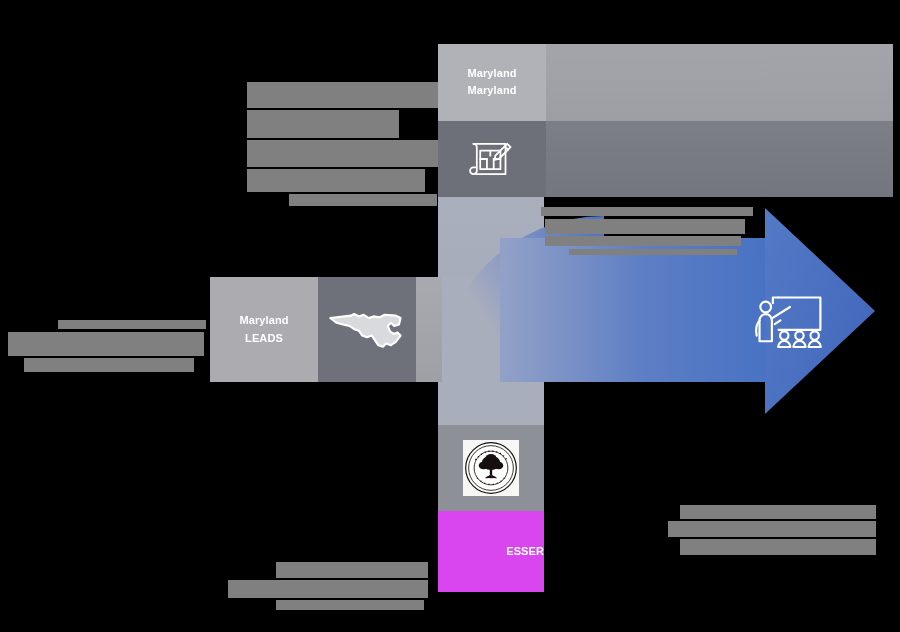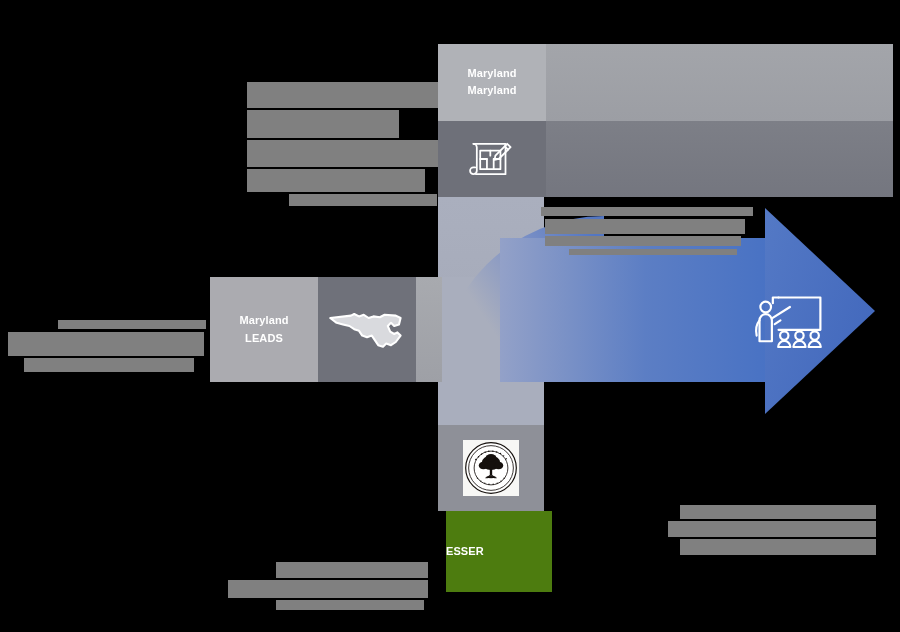--- a/index.html
+++ b/index.html
@@ -61,23 +61,23 @@
   }
 
   
   #esser-bar { position:absolute; left:438px; top:425px; width:106px; height:167px; }
   #esser-bar .icon-cell {
     position:absolute; left:0; top:0; width:100%; height:86px;
     background:#8e9098;
     display:flex; align-items:center; justify-content:center;
   }
   #esser-bar .label-cell {
-    position:absolute; left:8px; top:86px; width:100%; height:81px;
-    background:#4d7c0f;
-    display:flex; align-items:center; justify-content:flex-start;
+    position:absolute; left:0; top:86px; width:100%; height:81px;
+    background:#d946ef;
+    display:flex; align-items:center; justify-content:flex-end;
   }
 
   
   #arrow-svg { position:absolute; left:0; top:0; width:900px; height:632px; }
 
   
   .ico { display:block; }
   .seal-box {
     width:56px; height:56px; background:#f7f7f5;
     display:flex; align-items:center; justify-content:center;

